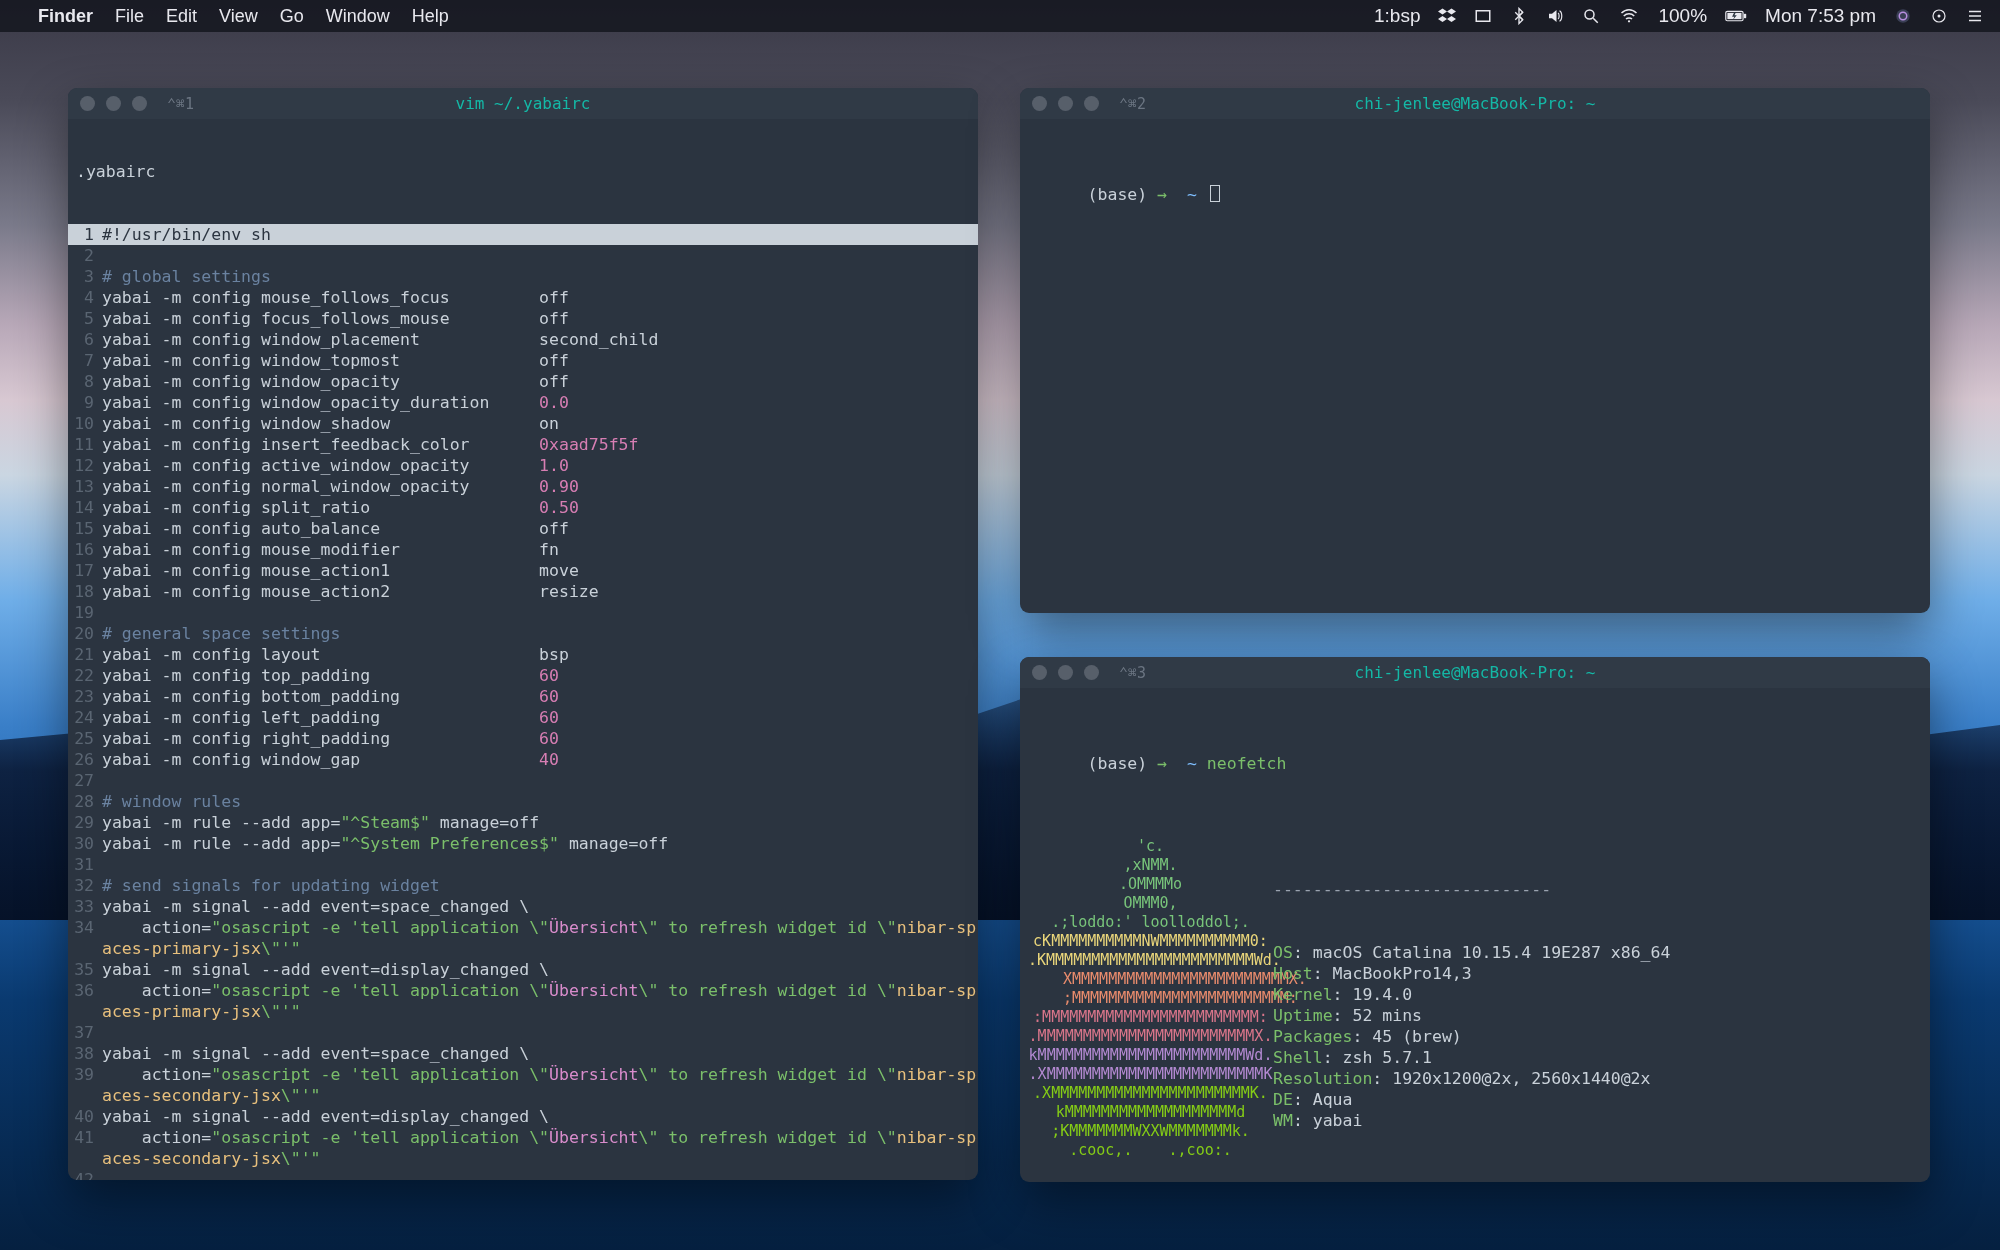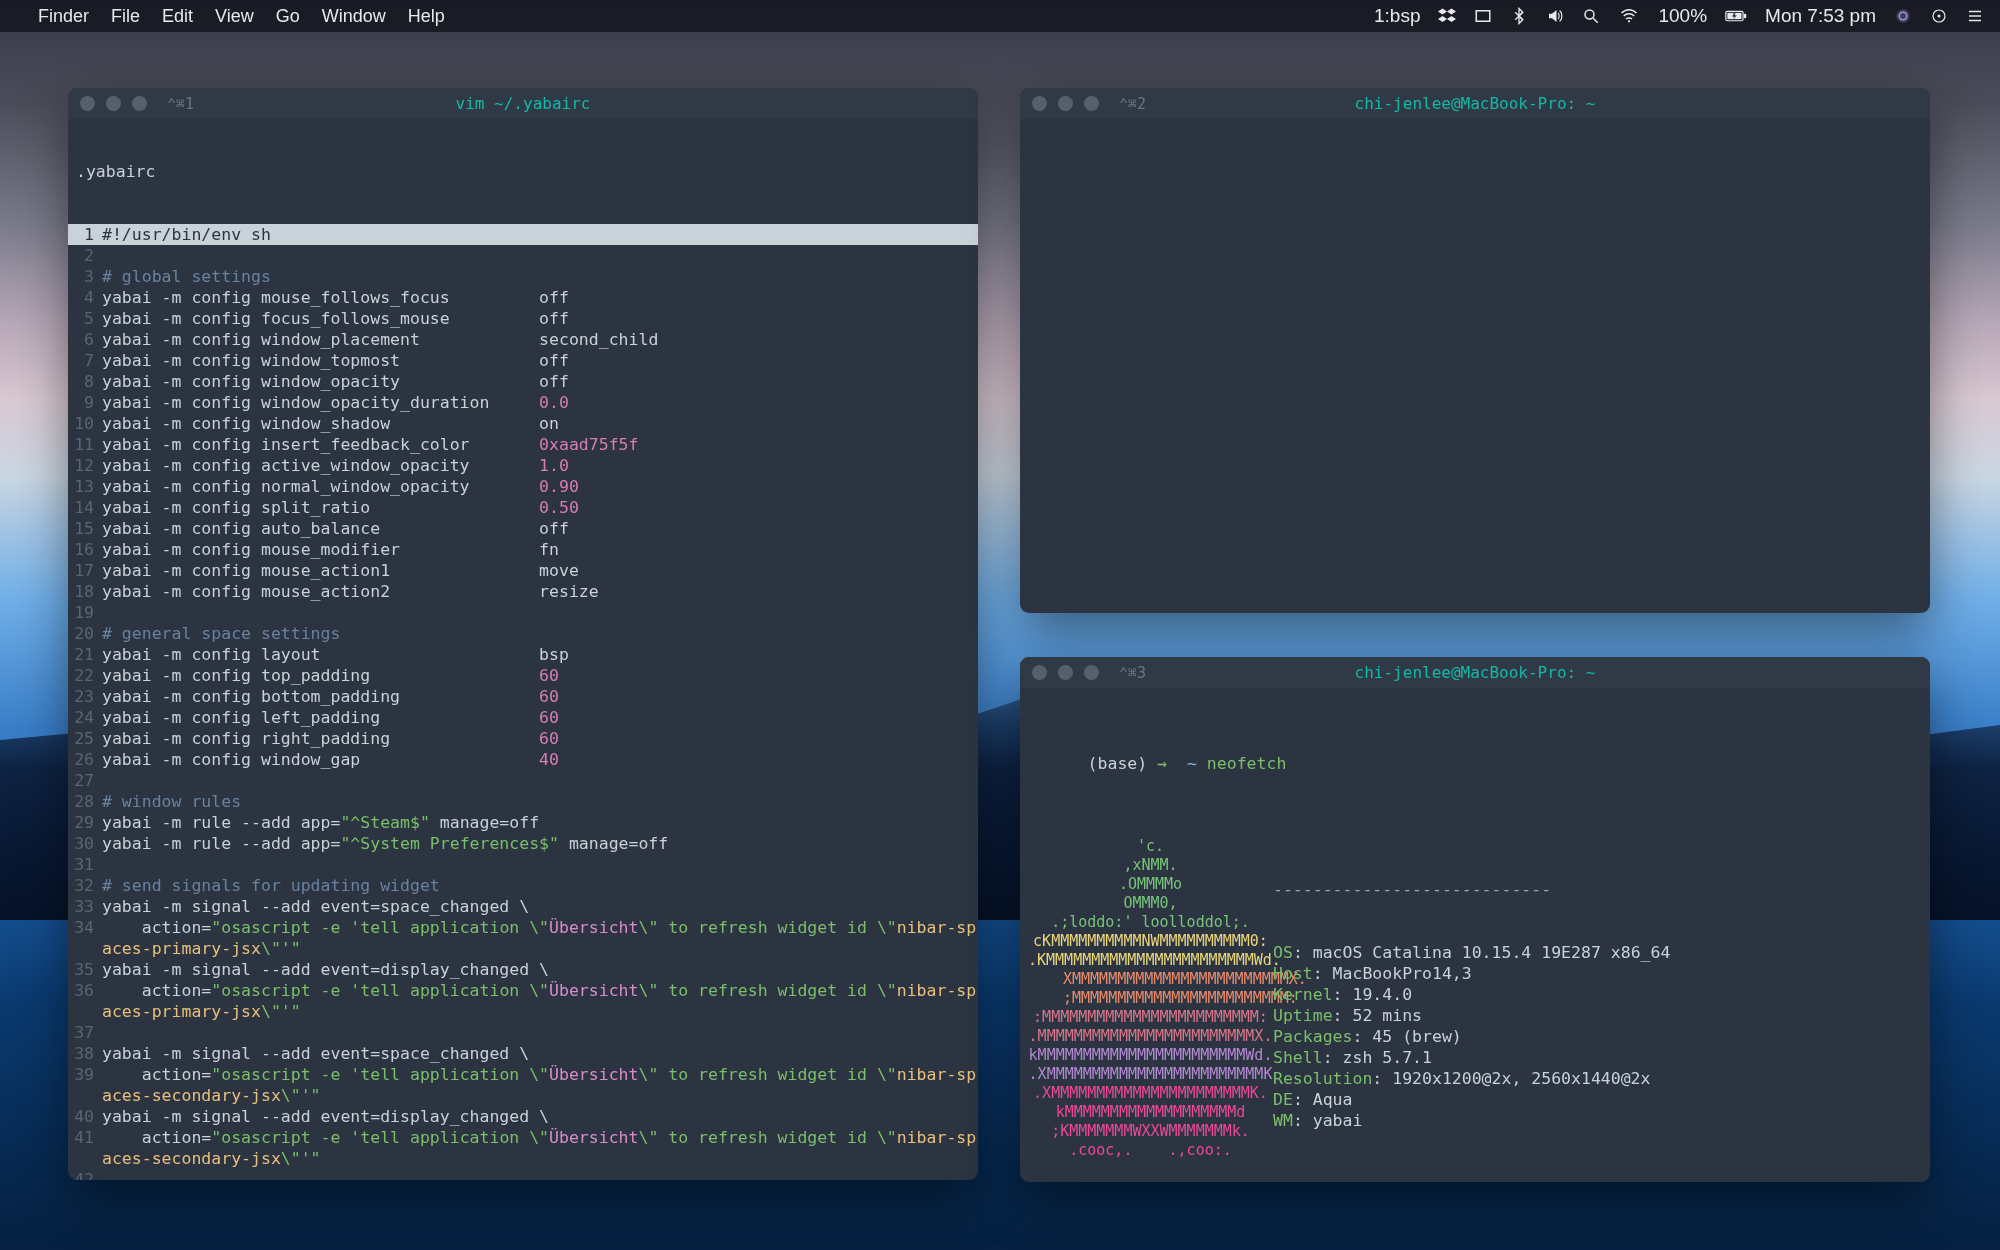--- a/index.html
+++ b/index.html
@@ -43,21 +43,21 @@
     color: #e8e8ee;
     display: flex;
     align-items: center;
     font-size: 18px;
     padding: 0 16px;
     position: relative;
     z-index: 10;
   }
   #menubar .left { display: flex; align-items: center; gap: 22px; }
   #menubar .left .apple { font-size: 18px; }
-  #menubar .left .app { font-weight: 400; }
+  #menubar .left .app { font-weight: 700; }
   #menubar .right { margin-left: auto; display: flex; align-items: center; gap: 18px; font-size: 19px; }
   #menubar .right .datetime { font-weight: 400; }
   #menubar svg { width: 18px; height: 18px; fill: #e8e8ee; display: block; }
   #menubar .wifi svg, #menubar .battery svg { width: 22px; height: 18px; }
 
   
   .term {
     position: absolute;
     background: #2b3440;
     border-radius: 9px;
@@ -114,21 +114,21 @@
   
   .neobody { display: flex; padding: 0 8px; }
   .neologo { width: 245px; text-align: center; white-space: pre; font-size: 15px; line-height: 19px; }
   .neoinfo { flex: 1; }
   .neoinfo .hl { color: #7bbf6a; }
   .logo-l1 { color: #78c47a; }
   .logo-l2 { color: #e9d57a; }
   .logo-l3 { color: #e88b6c; margin-left: 35px; }
   .logo-l4 { color: #d9758a; }
   .logo-l5 { color: #b389d1; }
-  .logo-l6 { color: #ec4899; }
+  .logo-l6 { color: #84cc16; }
 
   .prompt .base { color: #c9d1d9; }
   .prompt .arrow { color: #7bbf6a; }
   .prompt .tilde { color: #7fbfff; }
   .prompt .cmd { color: #7bbf6a; }
   .cursor { display:inline-block; width:10px; height:17px; border:1.5px solid #c9d1d9; margin-left:3px; vertical-align:-2px; }
 
 </style>
 </head>
 <body>
@@ -233,20 +233,25 @@
 <div class="term" id="termTR" style="left:1020px; top:88px; width:910px; height:525px;">
   <div class="titlebar">
     <div class="traffic">
       <div class="dot red"></div>
       <div class="dot yellow"></div>
       <div class="dot green"></div>
     </div>
     <span class="shortcut">⌃⌘2</span>
     <span class="title">chi-jenlee@MacBook-Pro: ~</span>
   </div>
+  <div class="content" style="padding:2px 8px;">
+    <div class="prompt">
+      <span class="base">(base) </span><span class="arrow">→</span>  <span class="tilde">~</span> <span class="cursor"></span>
+    </div>
+  </div>
 </div>
 
 <div class="term" id="termBR" style="left:1020px; top:657px; width:910px; height:525px;">
   <div class="titlebar">
     <div class="traffic">
       <div class="dot red"></div>
       <div class="dot yellow"></div>
       <div class="dot green"></div>
     </div>
     <span class="shortcut">⌃⌘3</span>

